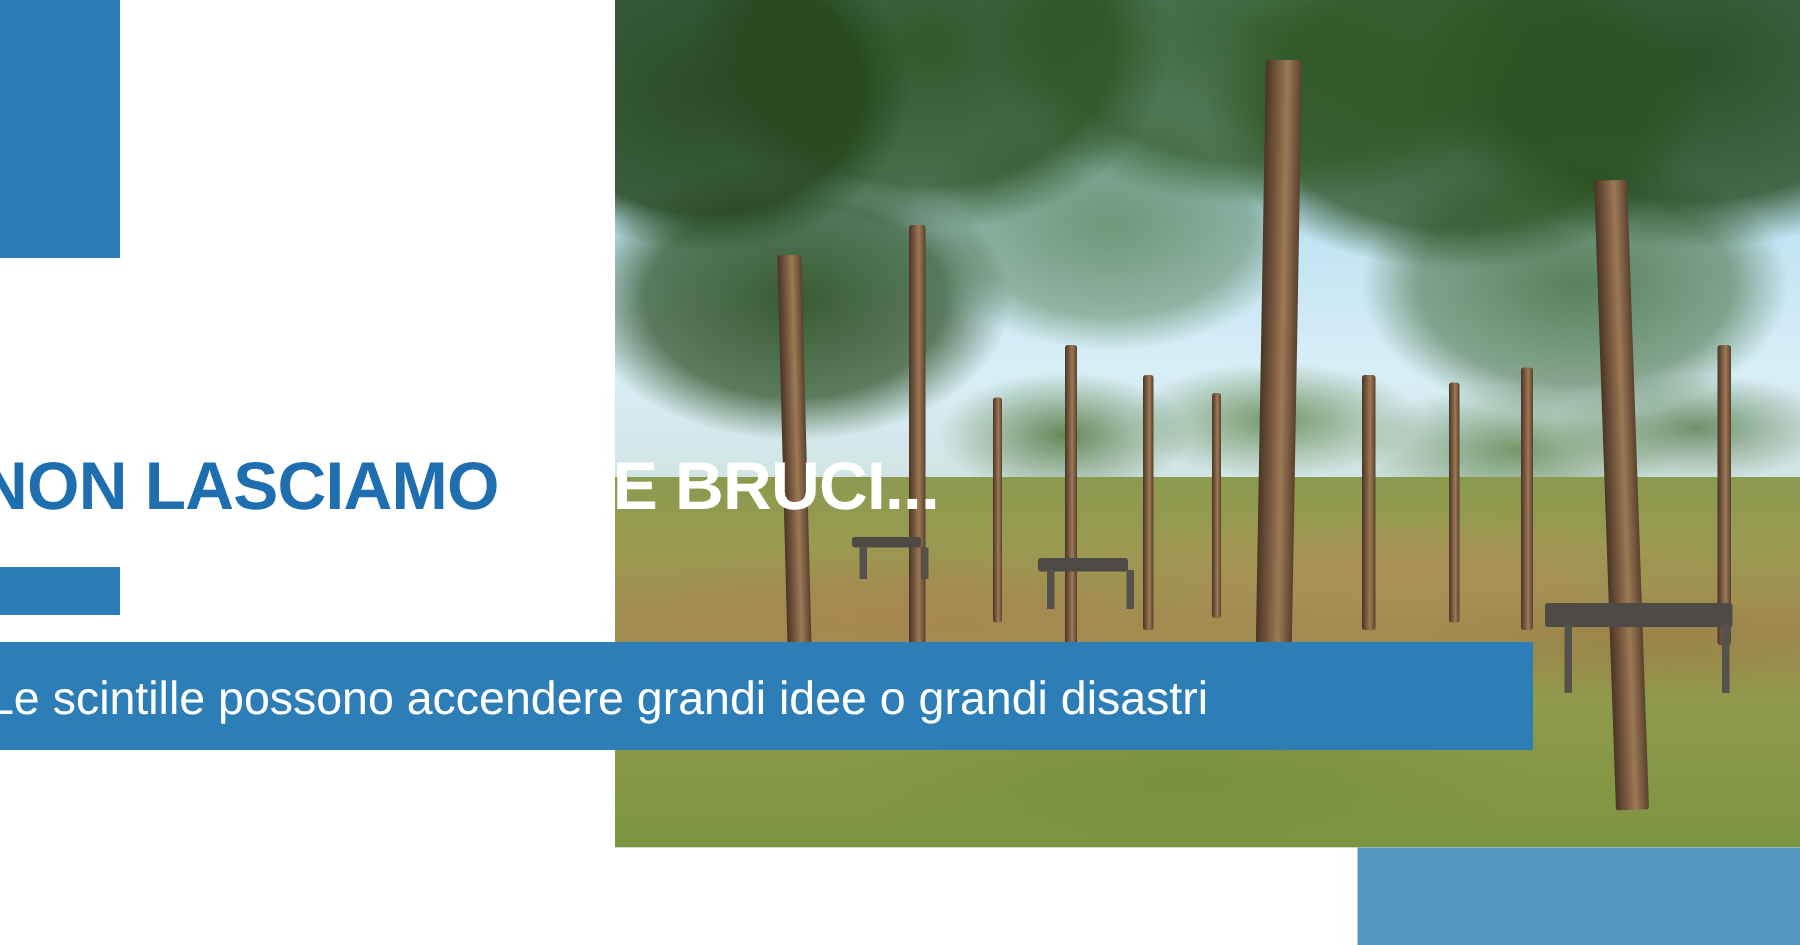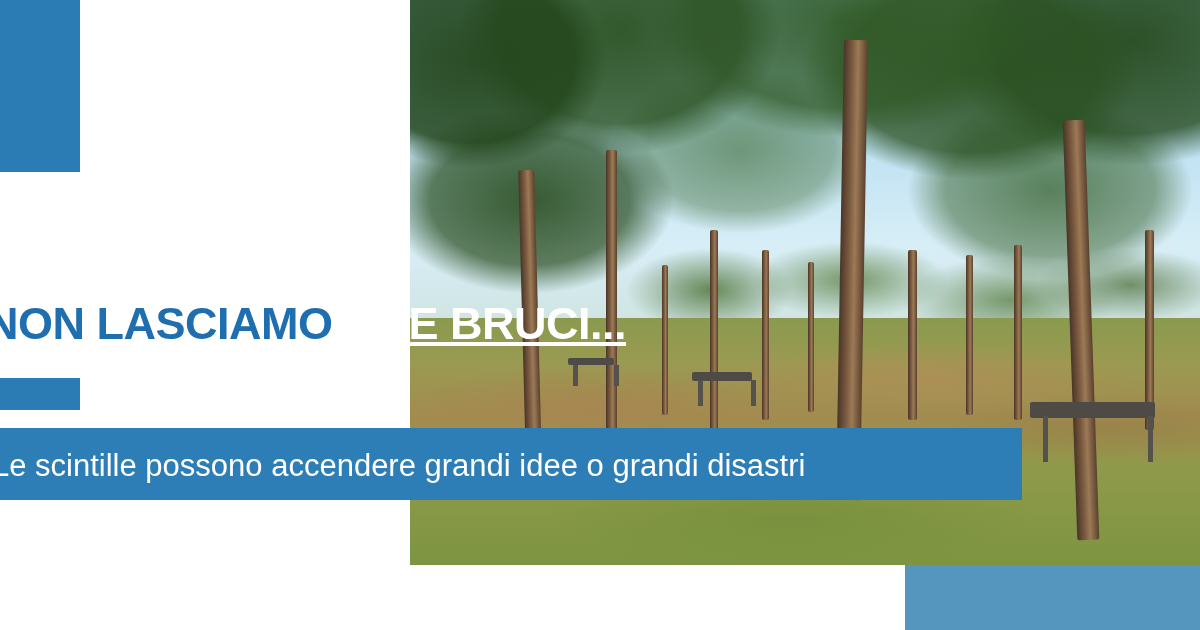--- a/index.html
+++ b/index.html
@@ -132,21 +132,21 @@
     left: -14px;
     top: 300px;
     width: 760px;
     font-size: 45px;
     font-weight: 700;
     letter-spacing: -0.5px;
     white-space: nowrap;
     line-height: 1.05;
   }
   .headline .part-blue { color: #1f6fb0; }
-  .headline .part-white { color: #ffffff; text-decoration: underline; }
+  .headline .part-white { color: #ffffff; }
 
   
   .subtitle-bar {
     position: absolute;
     left: 0;
     top: 428px;
     width: 1022px;
     height: 72px;
     background: #2d7eb7;
   }

